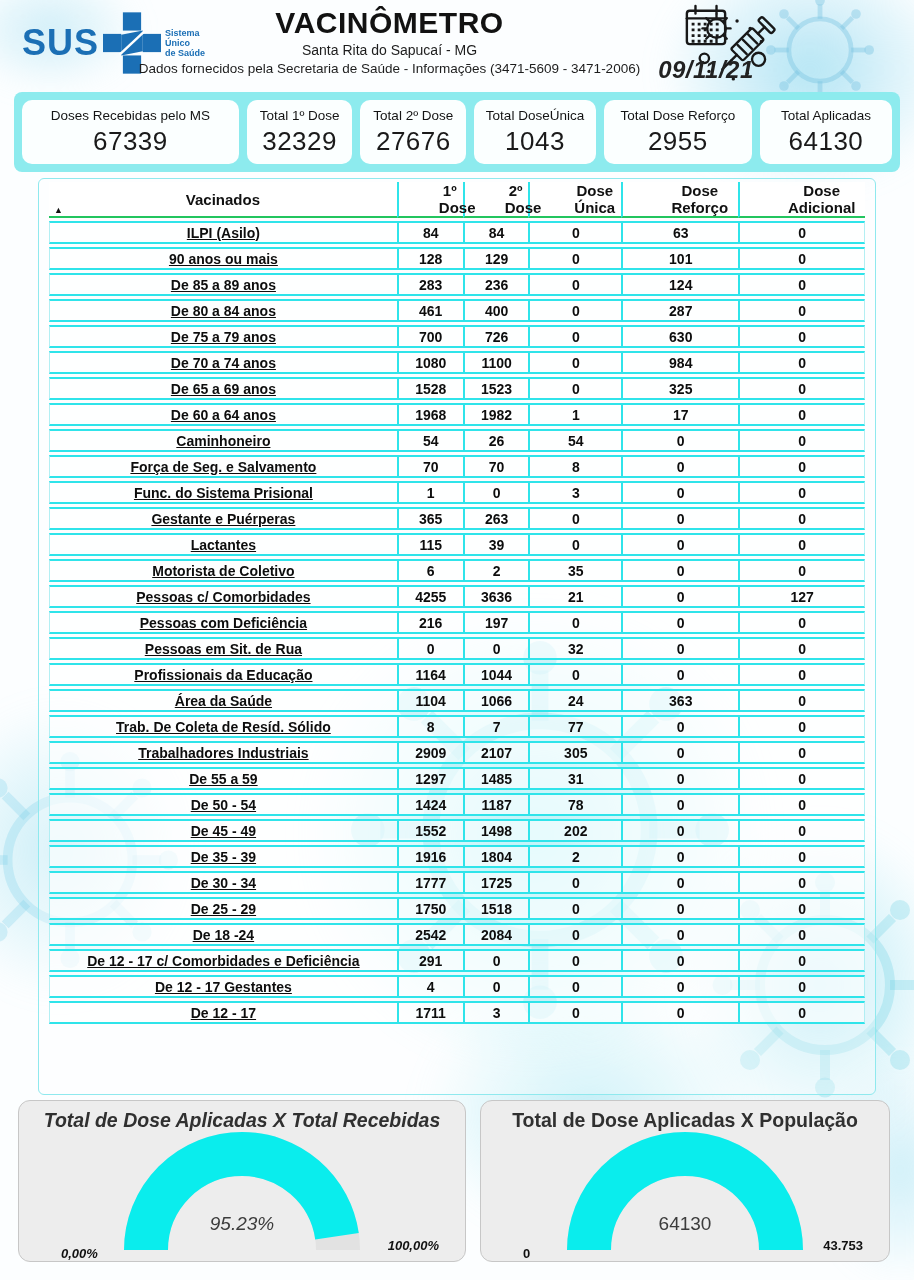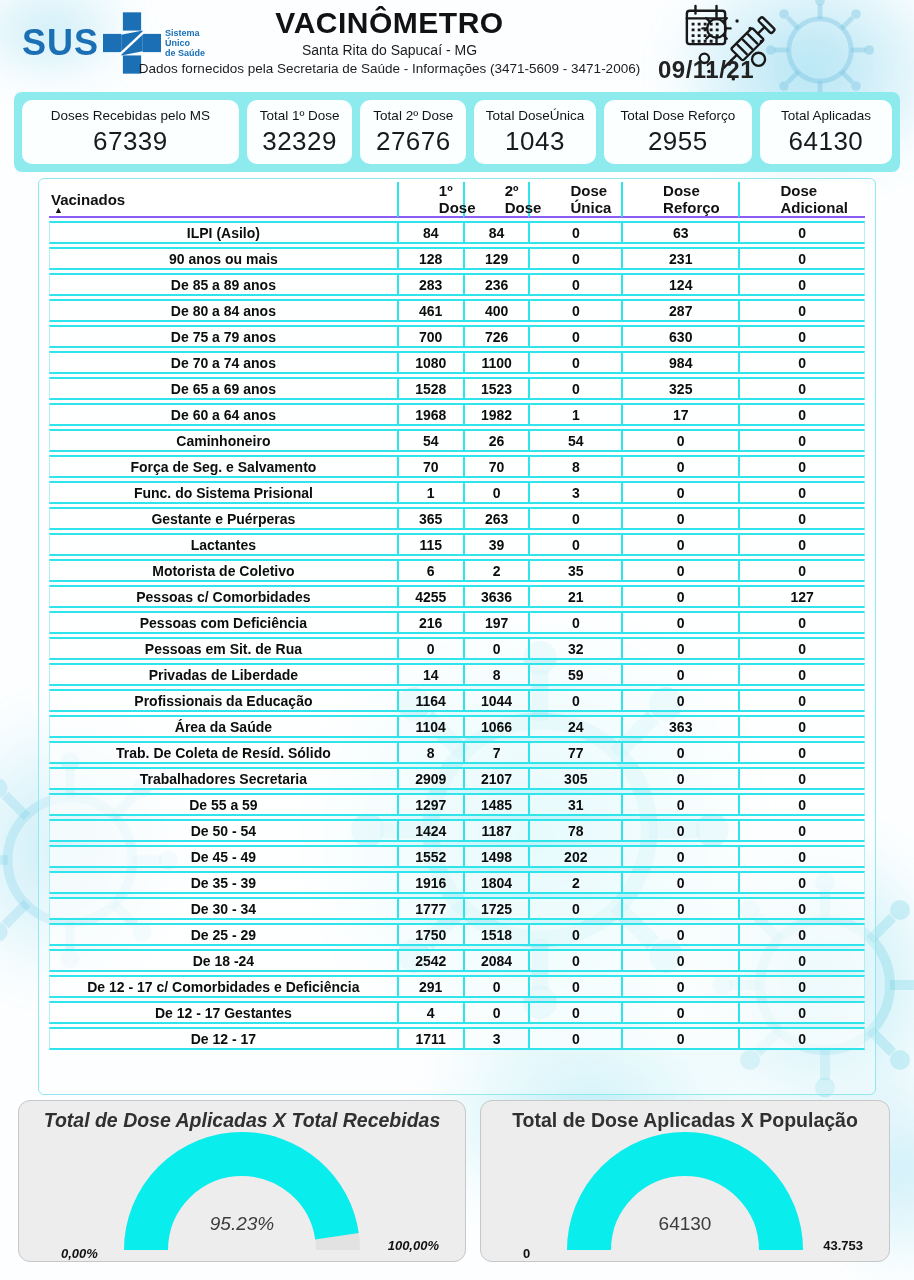--- a/index.html
+++ b/index.html
@@ -23,44 +23,44 @@
   .header{position:absolute;left:0;top:0;width:779px;height:92px;z-index:2;}
   .logo{position:absolute;left:22px;top:12px;display:flex;align-items:center;gap:4px;}
   .sus-text{font-size:36px;font-weight:bold;color:#1b6fb5;letter-spacing:1px;}
   .logo-caption{font-size:9px;line-height:10px;font-weight:bold;color:#1b6fb5;}
   .title-block{position:absolute;left:0;right:0;top:6px;text-align:center;}
   .page-title{font-size:30px;font-weight:bold;color:#121212;letter-spacing:.5px;}
   .page-subtitle{font-size:14px;color:#1d1d1d;margin-top:2px;}
   .page-info{font-size:13.5px;color:#1d1d1d;margin-top:3px;}
   .syringe-wrap{position:absolute;left:694px;top:6px;}
   .hdr-right{position:absolute;right:14px;top:4px;width:118px;text-align:center;}
-  .report-date{font-size:24px;font-weight:bold;color:#222;margin-top:4px;letter-spacing:.5px;}
+  .report-date{font-size:24px;font-weight:bold;color:#222;margin-top:4px;letter-spacing:.5px;font-style:italic;}
   
   .cards-strip{position:absolute;left:14px;top:92px;width:886px;height:80px;z-index:2;
     background:#8debee;border-radius:8px;display:flex;gap:8px;padding:8px;box-sizing:border-box;}
   .card{background:rgba(255,255,255,.97);border-radius:10px;display:flex;flex-direction:column;
     align-items:center;justify-content:center;min-width:0;text-align:right;}
   .card-label{font-size:13.5px;color:#141414;white-space:nowrap;}
   .card-value{font-size:26px;color:#1a1a1a;margin-top:3px;letter-spacing:.5px;}
   .c1{flex:2.05;} .c2{flex:1;} .c3{flex:1;} .c4{flex:1.15;} .c5{flex:1.4;} .c6{flex:1.25;}
   
   .table-card{position:absolute;left:38px;top:178px;width:838px;height:917px;z-index:2;
     border:1px solid #8fe9ee;border-radius:6px;background:rgba(255,255,255,.30);
     padding:0 10px;box-sizing:border-box;}
   table{width:100%;border-collapse:separate;border-spacing:0 3px;table-layout:fixed;}
   th{height:33px;font-size:15px;font-weight:bold;color:#111;background:rgba(255,255,255,.85);
-     border-bottom:2px solid #8b5cf6;text-align:left;padding:0 2px;}
+     border-bottom:2px solid #22c55e;text-align:center;padding:0 2px;}
   th + th{border-left:2px solid #2fe4ea;padding-left:40px;}
   th.first{position:relative;}
   .sort-icon{position:absolute;left:5px;bottom:1px;font-size:9px;color:#111;}
   td{height:19px;font-size:14px;font-weight:bold;color:#0d0d0d;text-align:center;
      background:rgba(255,255,255,.60);border-top:2px solid #2fe4ea;border-bottom:2px solid #2fe4ea;
      padding:0 2px;white-space:nowrap;overflow:hidden;}
   td + td{border-left:2px solid #2fe4ea;}
-  td:first-child{border-left:1px solid rgba(160,235,240,.8);}
+  td:first-child{border-left:1px solid rgba(160,235,240,.8);text-decoration:underline;}
   td:last-child{border-right:1px solid rgba(160,235,240,.8);}
   col.c-name{width:338px;} col.c-d1{width:64px;} col.c-d2{width:64px;}
   col.c-du{width:90px;} col.c-dr{width:114px;} col.c-da{width:123px;}
   
   .gauge{position:absolute;top:1100px;height:162px;z-index:2;background:#ededed;
     border:1.5px solid #c7c7c7;border-radius:12px;box-sizing:border-box;}
   .gauge-left{left:18px;width:448px;font-style:italic;}
   .gauge-right{left:480px;width:410px;}
   .gauge-title{text-align:center;font-size:19.5px;font-weight:bold;color:#303030;margin-top:8px;}
   .gauge svg{position:absolute;left:50%;transform:translateX(-50%);bottom:8px;}
@@ -262,21 +262,21 @@
           <td>84</td>
           <td>0</td>
           <td>63</td>
           <td>0</td>
         </tr>
         <tr>
           <td>90 anos ou mais</td>
           <td>128</td>
           <td>129</td>
           <td>0</td>
-          <td>231</td>
+          <td>101</td>
           <td>0</td>
         </tr>
         <tr>
           <td>De 85 a 89 anos</td>
           <td>283</td>
           <td>236</td>
           <td>0</td>
           <td>124</td>
           <td>0</td>
         </tr>
@@ -386,28 +386,20 @@
         </tr>
         <tr>
           <td>Pessoas em Sit. de Rua</td>
           <td>0</td>
           <td>0</td>
           <td>32</td>
           <td>0</td>
           <td>0</td>
         </tr>
         <tr>
-          <td>Privadas de Liberdade</td>
-          <td>14</td>
-          <td>8</td>
-          <td>59</td>
-          <td>0</td>
-          <td>0</td>
-        </tr>
-        <tr>
           <td>Profissionais da Educação</td>
           <td>1164</td>
           <td>1044</td>
           <td>0</td>
           <td>0</td>
           <td>0</td>
         </tr>
         <tr>
           <td>Área da Saúde</td>
           <td>1104</td>
@@ -418,21 +410,21 @@
         </tr>
         <tr>
           <td>Trab. De Coleta de Resíd. Sólido</td>
           <td>8</td>
           <td>7</td>
           <td>77</td>
           <td>0</td>
           <td>0</td>
         </tr>
         <tr>
-          <td>Trabalhadores Secretaria</td>
+          <td>Trabalhadores Industriais</td>
           <td>2909</td>
           <td>2107</td>
           <td>305</td>
           <td>0</td>
           <td>0</td>
         </tr>
         <tr>
           <td>De 55 a 59</td>
           <td>1297</td>
           <td>1485</td>

